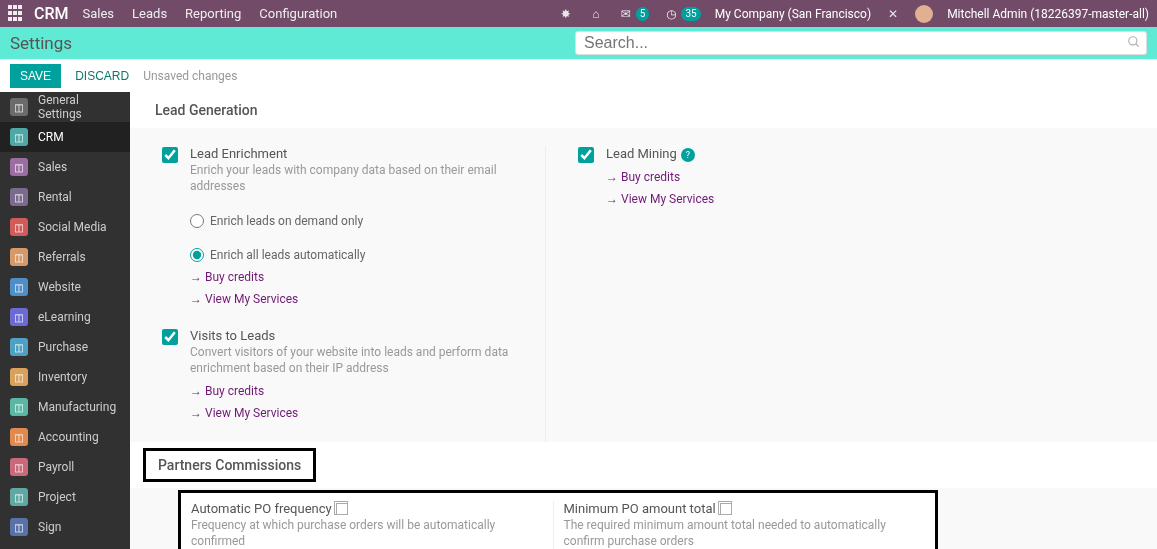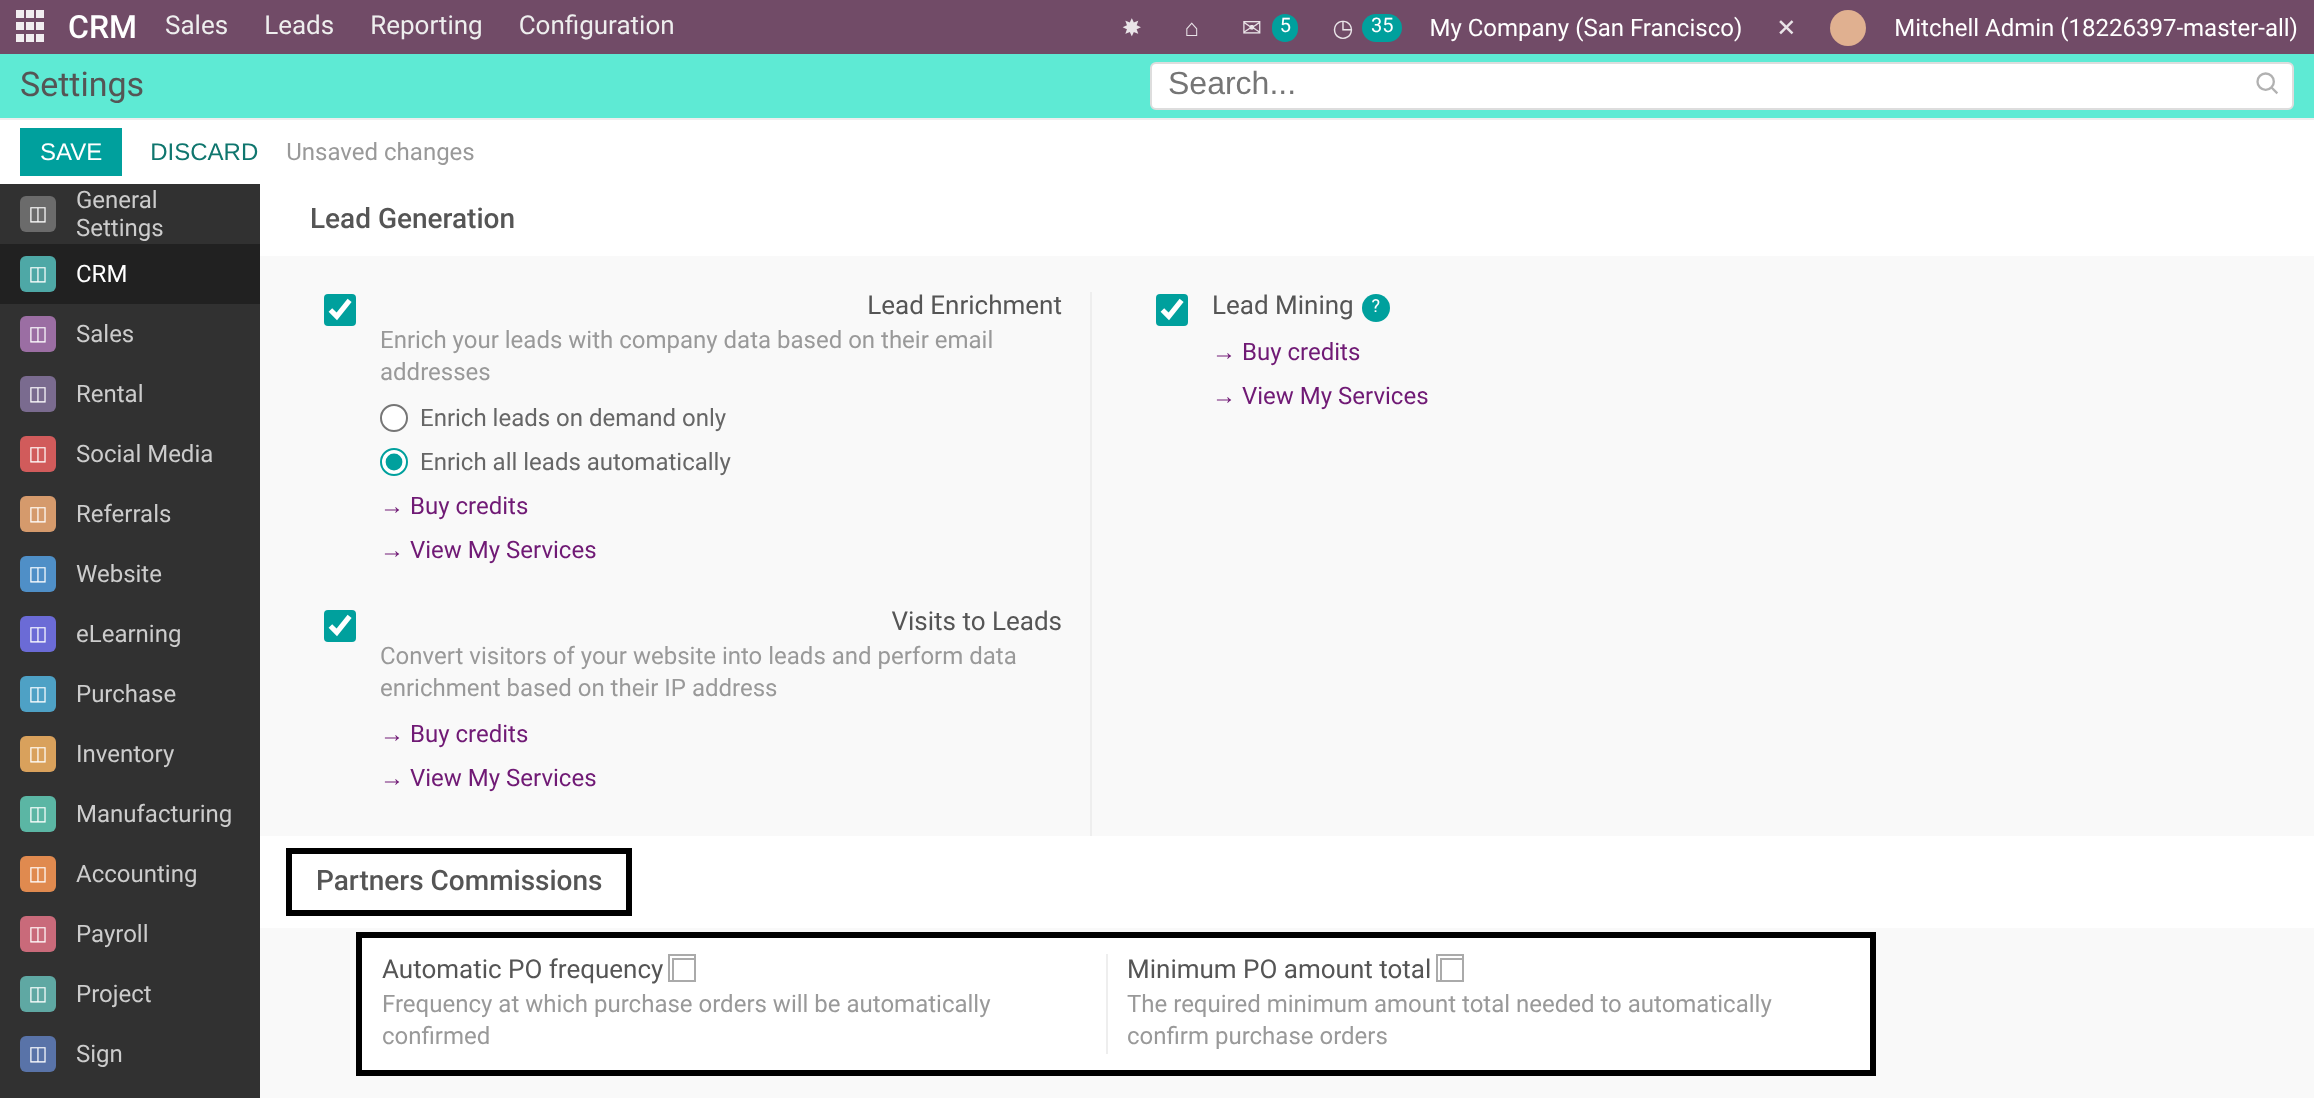--- a/index.html
+++ b/index.html
@@ -36,23 +36,23 @@
 .dropdown-line { border-bottom: 1px solid #555; color:#555; font-size:12px; padding-bottom:2px; position: relative;}
 .dropdown-line::after { content:"▸"; position:absolute; right:0; top:-2px; color:#888; font-size:10px; transform: rotate(90deg);}
 .refresh { text-align:center; color:#00A09D; margin:8px 0 14px 0; font-size:13px;}
 .section-title { background: #fff; padding: 0 25px; height: 36px; line-height: 36px; font-size: 14px; color: #555; font-weight: 500; margin: 0 0 0 0;}
 .fields { display: flex; padding: 18px 0 0 0;}
 .col { padding: 0 14px 0 32px; }
 .col:first-child{ width:416px; border-right: 1px solid #eee;}
 .setting-block { display: flex; margin-bottom: 22px; }
 .chk { width: 16px; height: 16px; accent-color: #00A09D; margin-right: 12px; margin-top: 1px; flex-shrink:0;}
 .setting-body { flex: 1; }
-.setting-title { color: #555; font-size: 13px; text-align: right; }
+.setting-title { color: #555; font-size: 13px; }
 .setting-desc { color: #999; font-size: 12px; margin-top: 2px; line-height: 1.3;}
-.radio-row { display: flex; align-items: center; gap: 6px; margin-top: 8px; font-size: 12px; color:#666;}
+.radio-row { display: flex; align-items: center; gap: 6px; margin-top: 20px; font-size: 12px; color:#666;}
 input[type=radio]{accent-color:#00A09D; width:14px; height:14px;}
 .link-row { color: #701a75; font-size: 12px; margin-top: 8px; cursor: pointer; }
 .link-row::before { content: "→ "; font-weight:600;}
 .help-icon { width:14px; height:14px; background:#00A09D; color:#fff; border-radius:50%; display:inline-flex; align-items:center; justify-content:center; font-size:9px; margin-left:4px; vertical-align:middle;}
 .section-hi { display:inline-block; border: 3px solid #000; padding: 0; margin-left: 13px; }
 .section-hi .section-title{ display:inline-block; padding: 6px 12px; height:auto; line-height:normal; background:transparent;}
 .section-hi-wrap { background:#fff; padding:6px 0;}
 .fields-hi { border: 3px solid #000; margin: 2px 0 2px 48px; width: 760px; padding: 8px 10px 8px 10px; display:flex; background:#fff;}
 .fields-hi .hcol { flex:1; padding-right:10px;}
 .fields-hi .hcol:first-child{border-right: 1px solid #eee; margin-right:10px;}

